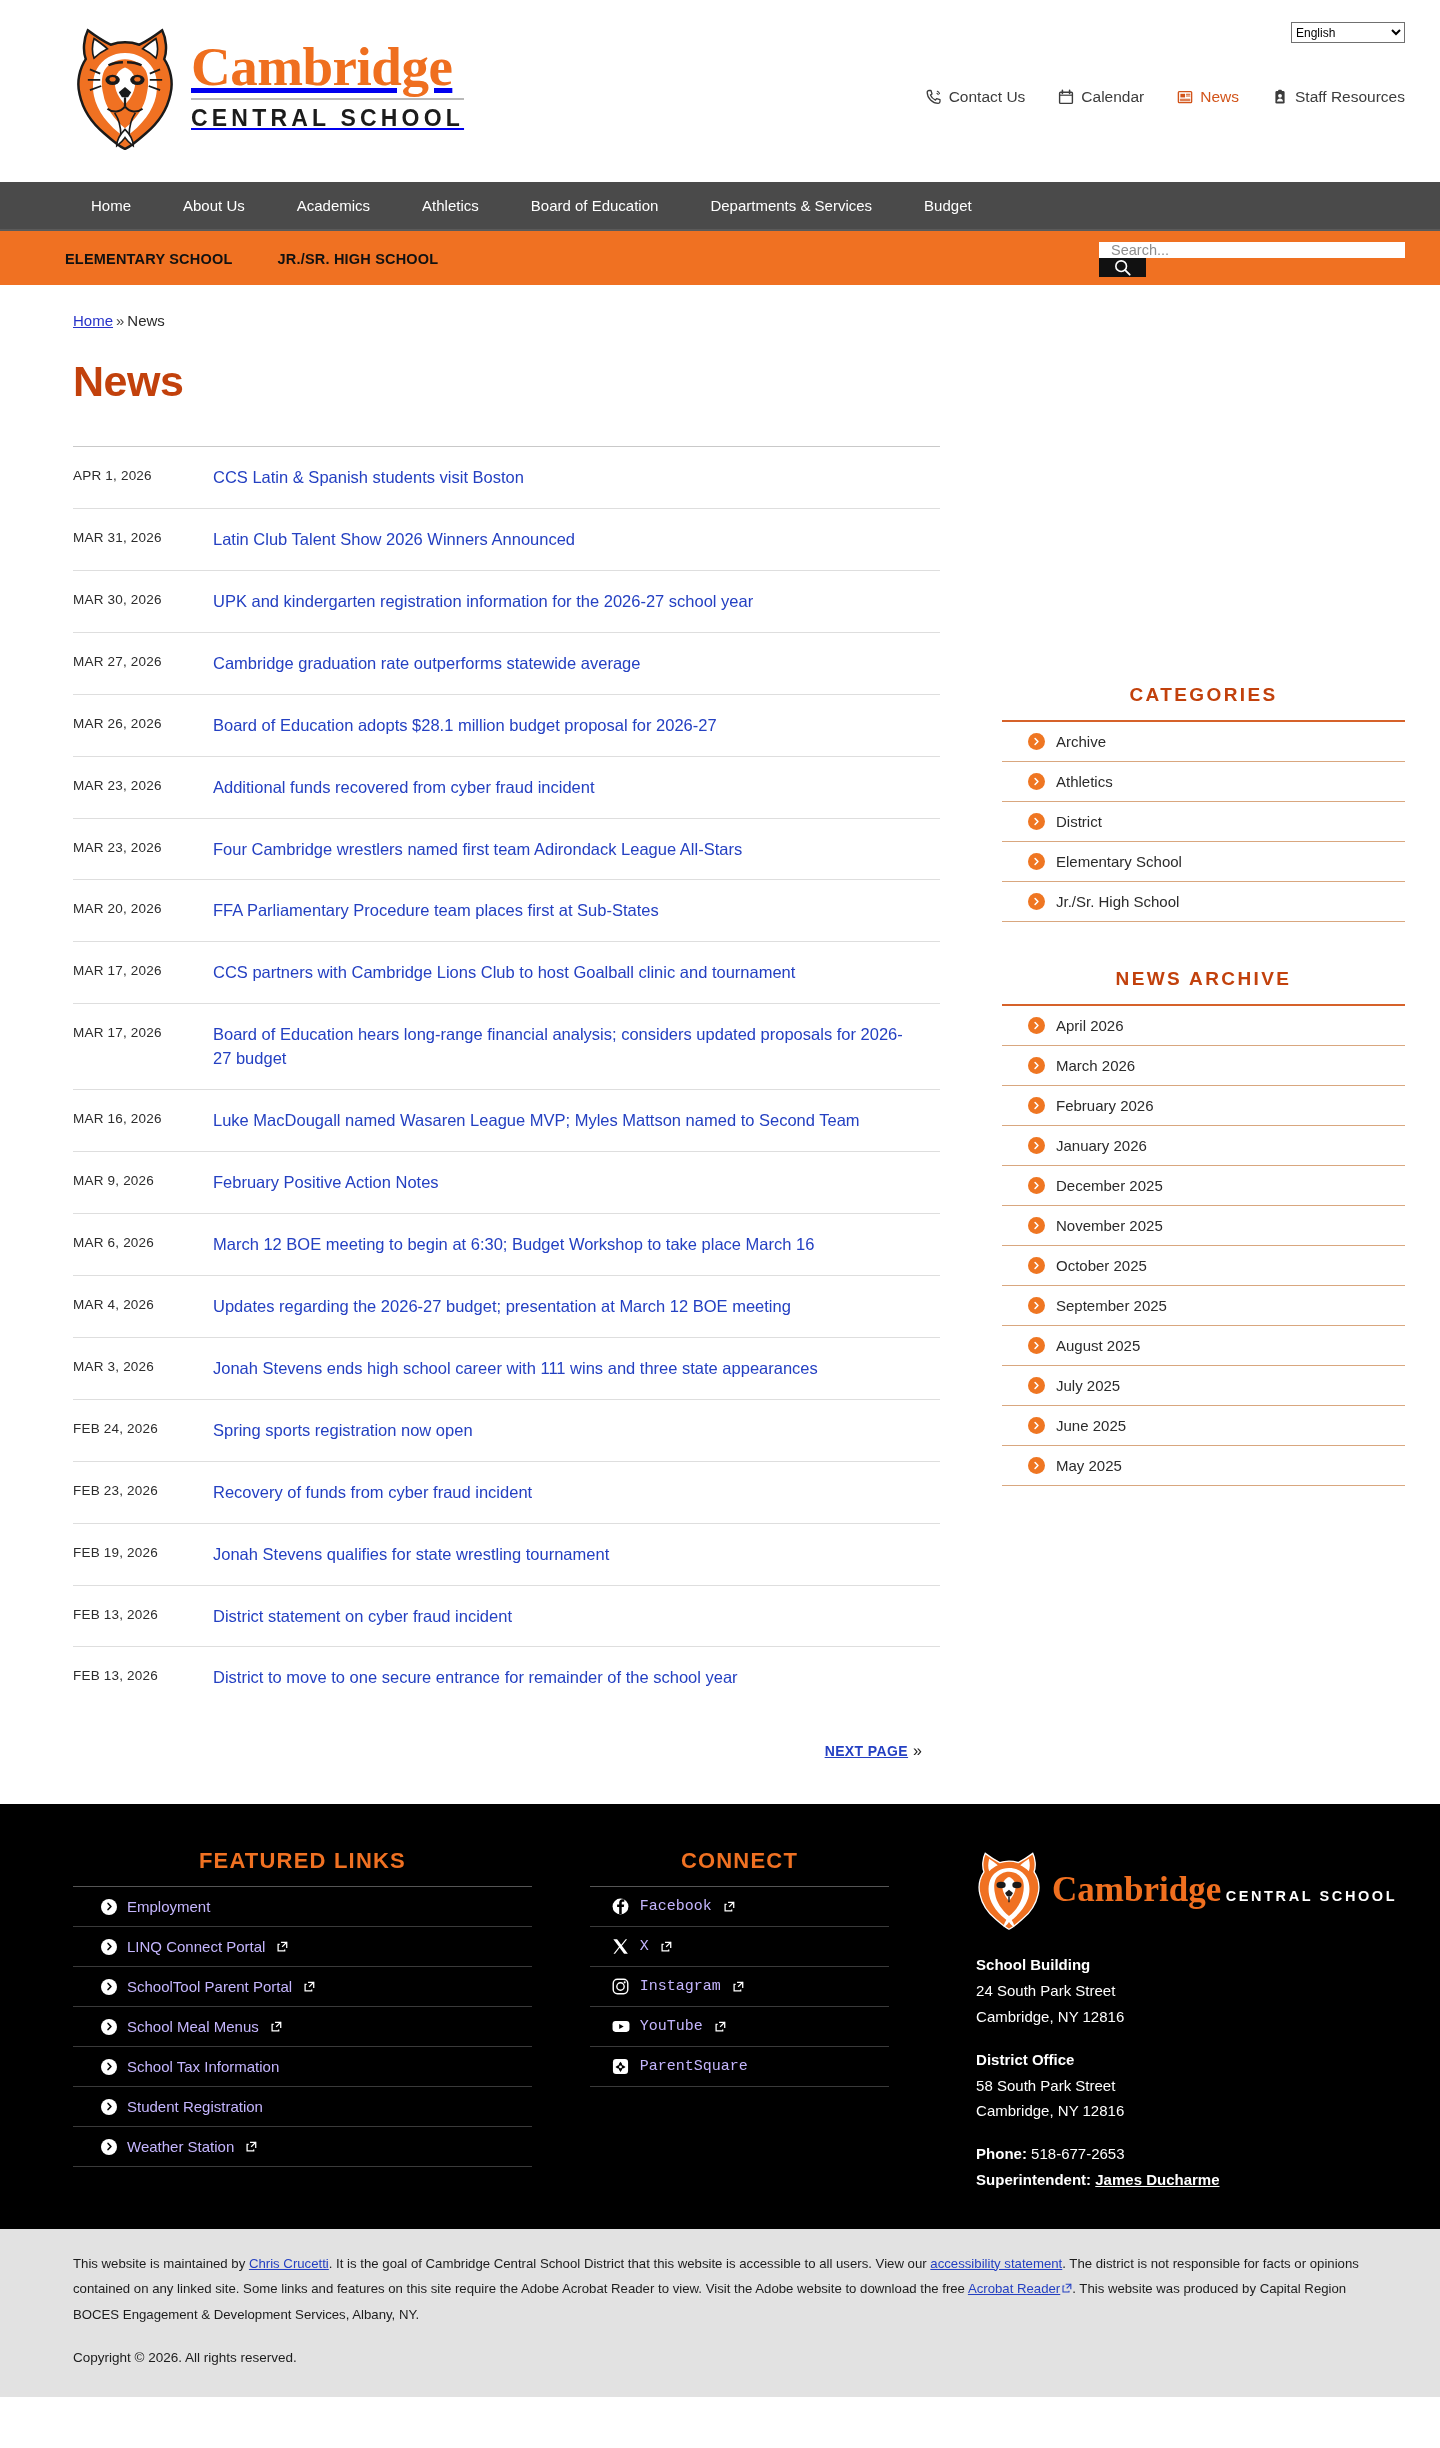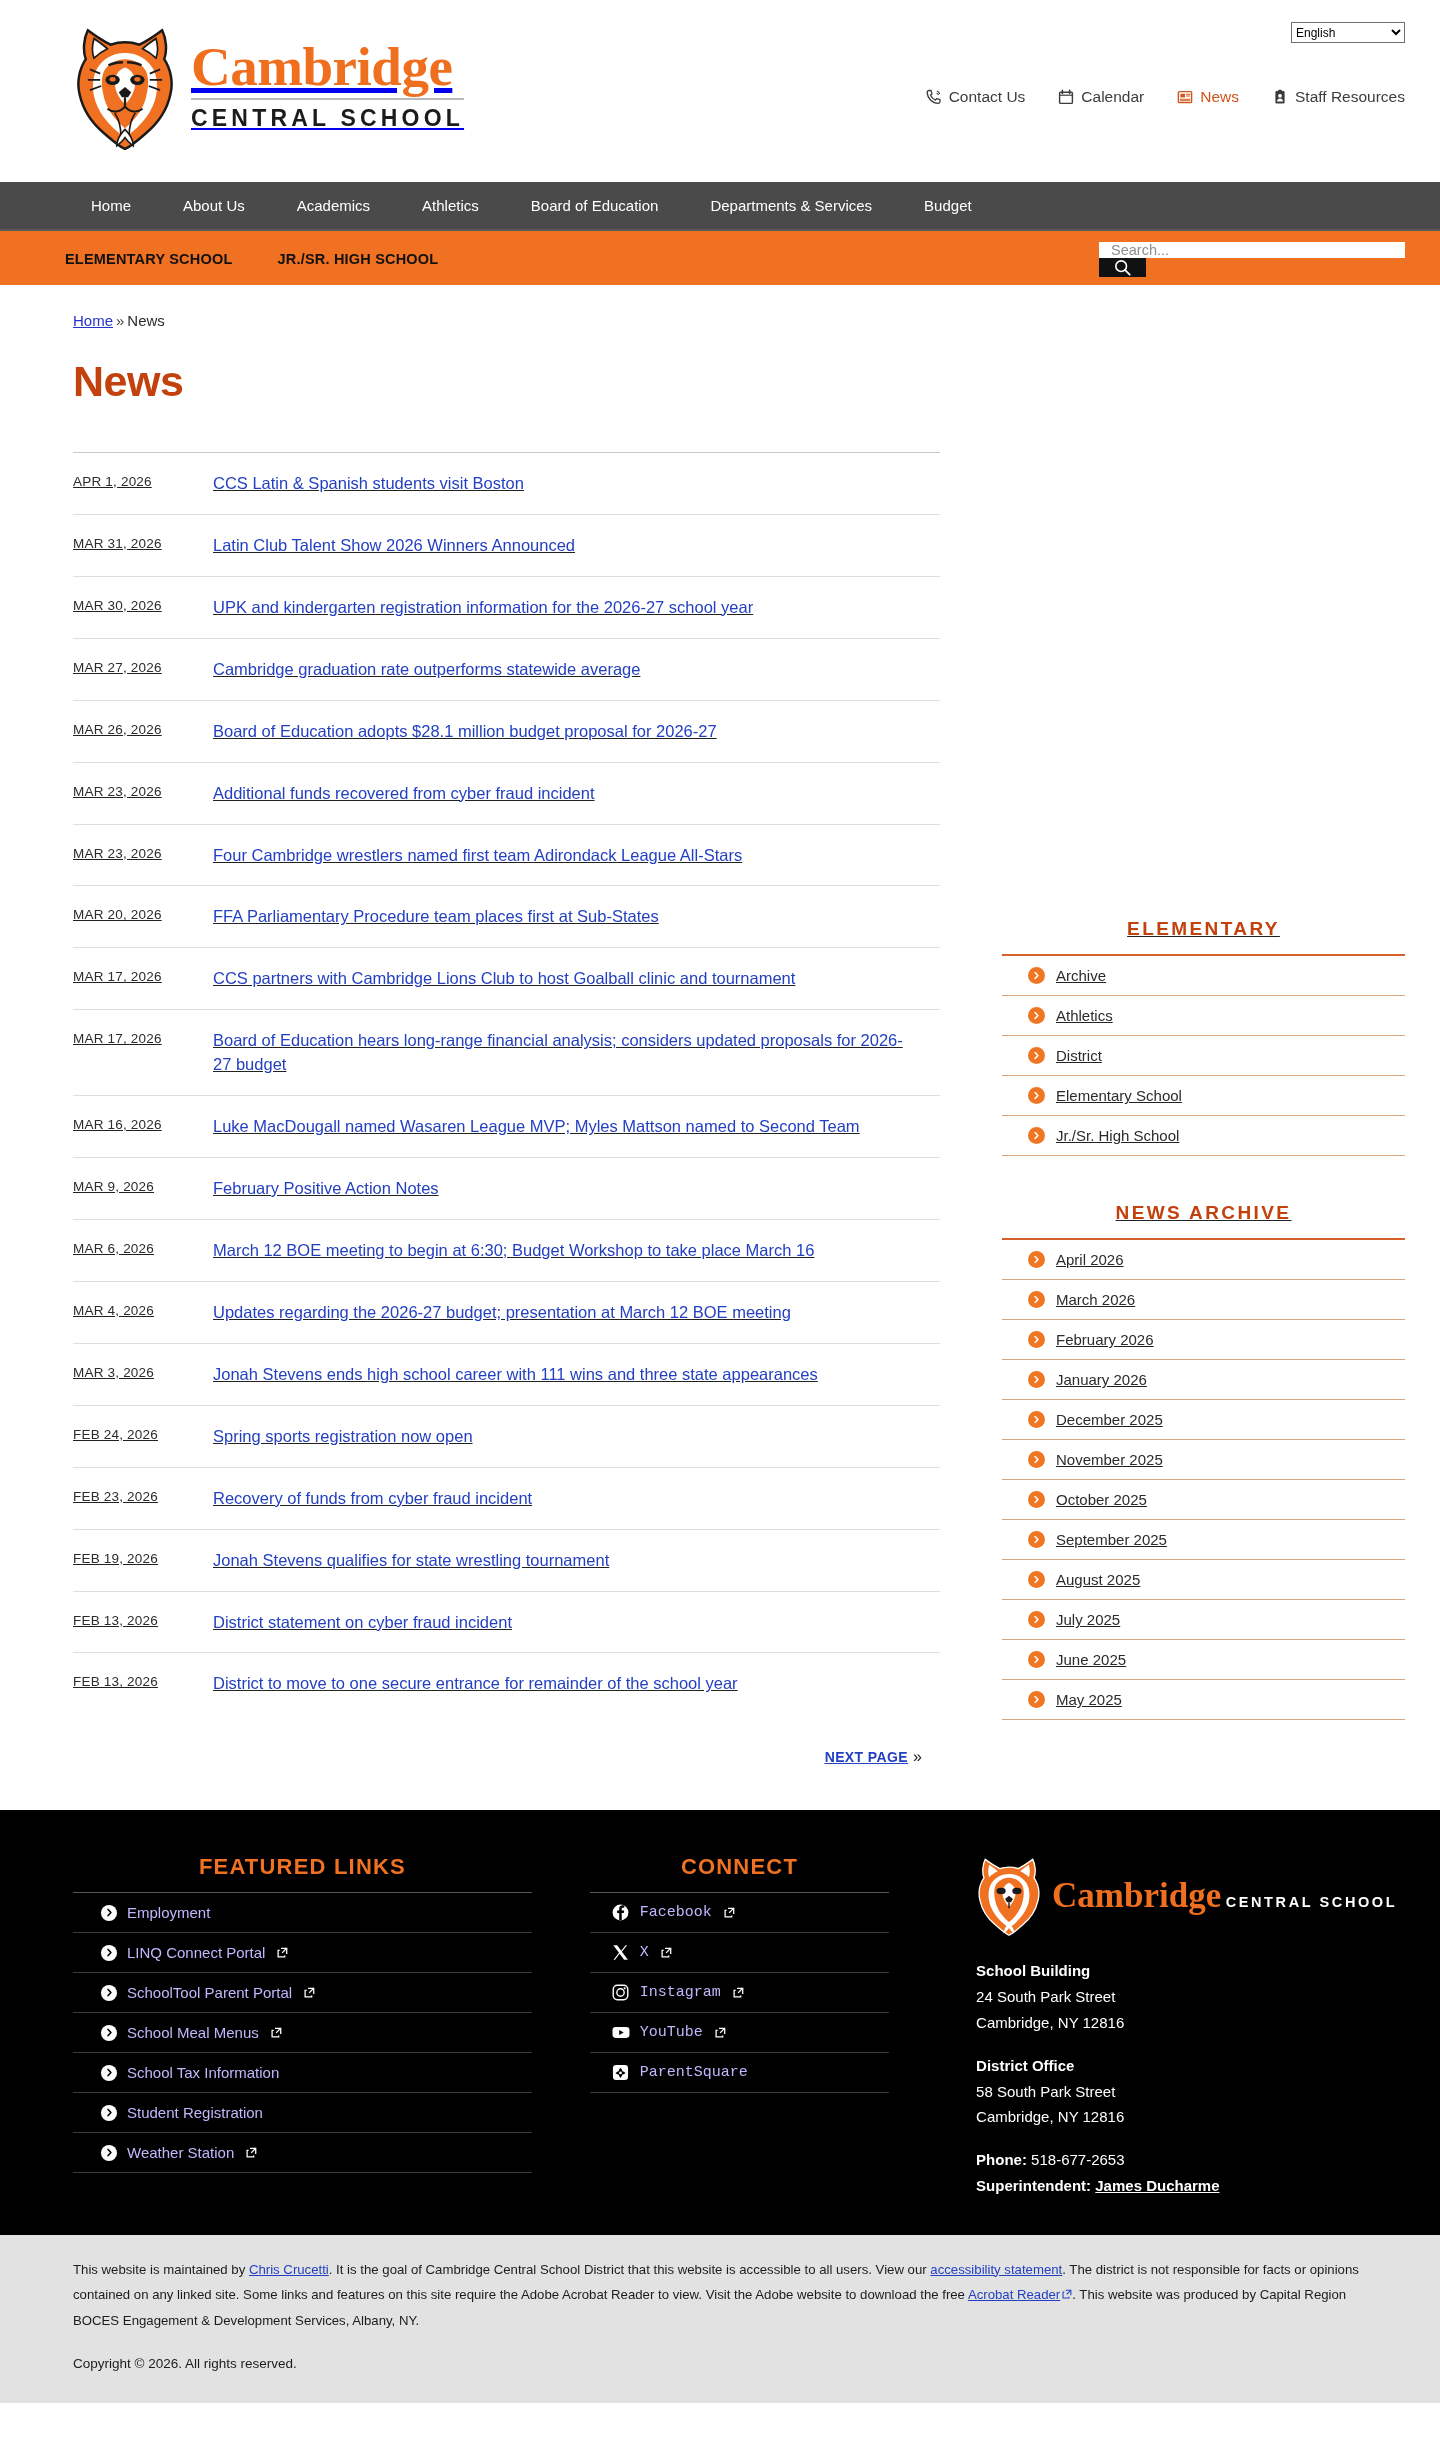--- a/index.html
+++ b/index.html
@@ -136,24 +136,23 @@
     width: 1370px; margin: 0 auto;
     padding: 28px 0 0 38px;
     color: #c2410c;
     font-size: 43px;
     font-weight: bold;
     letter-spacing: -0.5px;
   }
 
   
   .content {
-    width: 1370px; margin: 8px auto;
-    display: flex; align-items: flex-end;
+    width: 1370px; margin: 2px auto;
+    display: flex; align-items: center;
     padding: 38px 0 0 0;
-    text-decoration: underline;
   }
   .col-main { width: 905px; padding-left: 38px; }
   .col-side { width: 465px; padding-left: 62px; padding-top: 10px;}
 
   
   .news-list { border-top: 1px solid #c9c9c9; }
   .news-row {
     display: flex;
     align-items: flex-start;
     border-bottom: 1px solid #dedede;
@@ -488,21 +487,21 @@
           <a class="news-title" href="#">District to move to one secure entrance for remainder of the school year</a>
         </div>
       </div>
     <div class="pager">
       <a href="#"><span>NEXT PAGE</span></a><span class="chev">»</span>
     </div>
   </div>
 
   <aside class="col-side">
     <div class="widget">
-      <div class="widget-title">ELEMENTARY</div>
+      <div class="widget-title">CATEGORIES</div>
       <ul id="cat-list">
           <li>
             <a href="#">
               <span class="bullet-orange">
                 <svg width="9" height="9" viewBox="0 0 10 10">
                   <path d="M3.4 1.6 L6.6 5 L3.4 8.4" fill="none" stroke="#fff" stroke-width="1.7" stroke-linecap="round" stroke-linejoin="round"></path>
                 </svg>
               </span>
               <span>Archive</span>
             </a>

